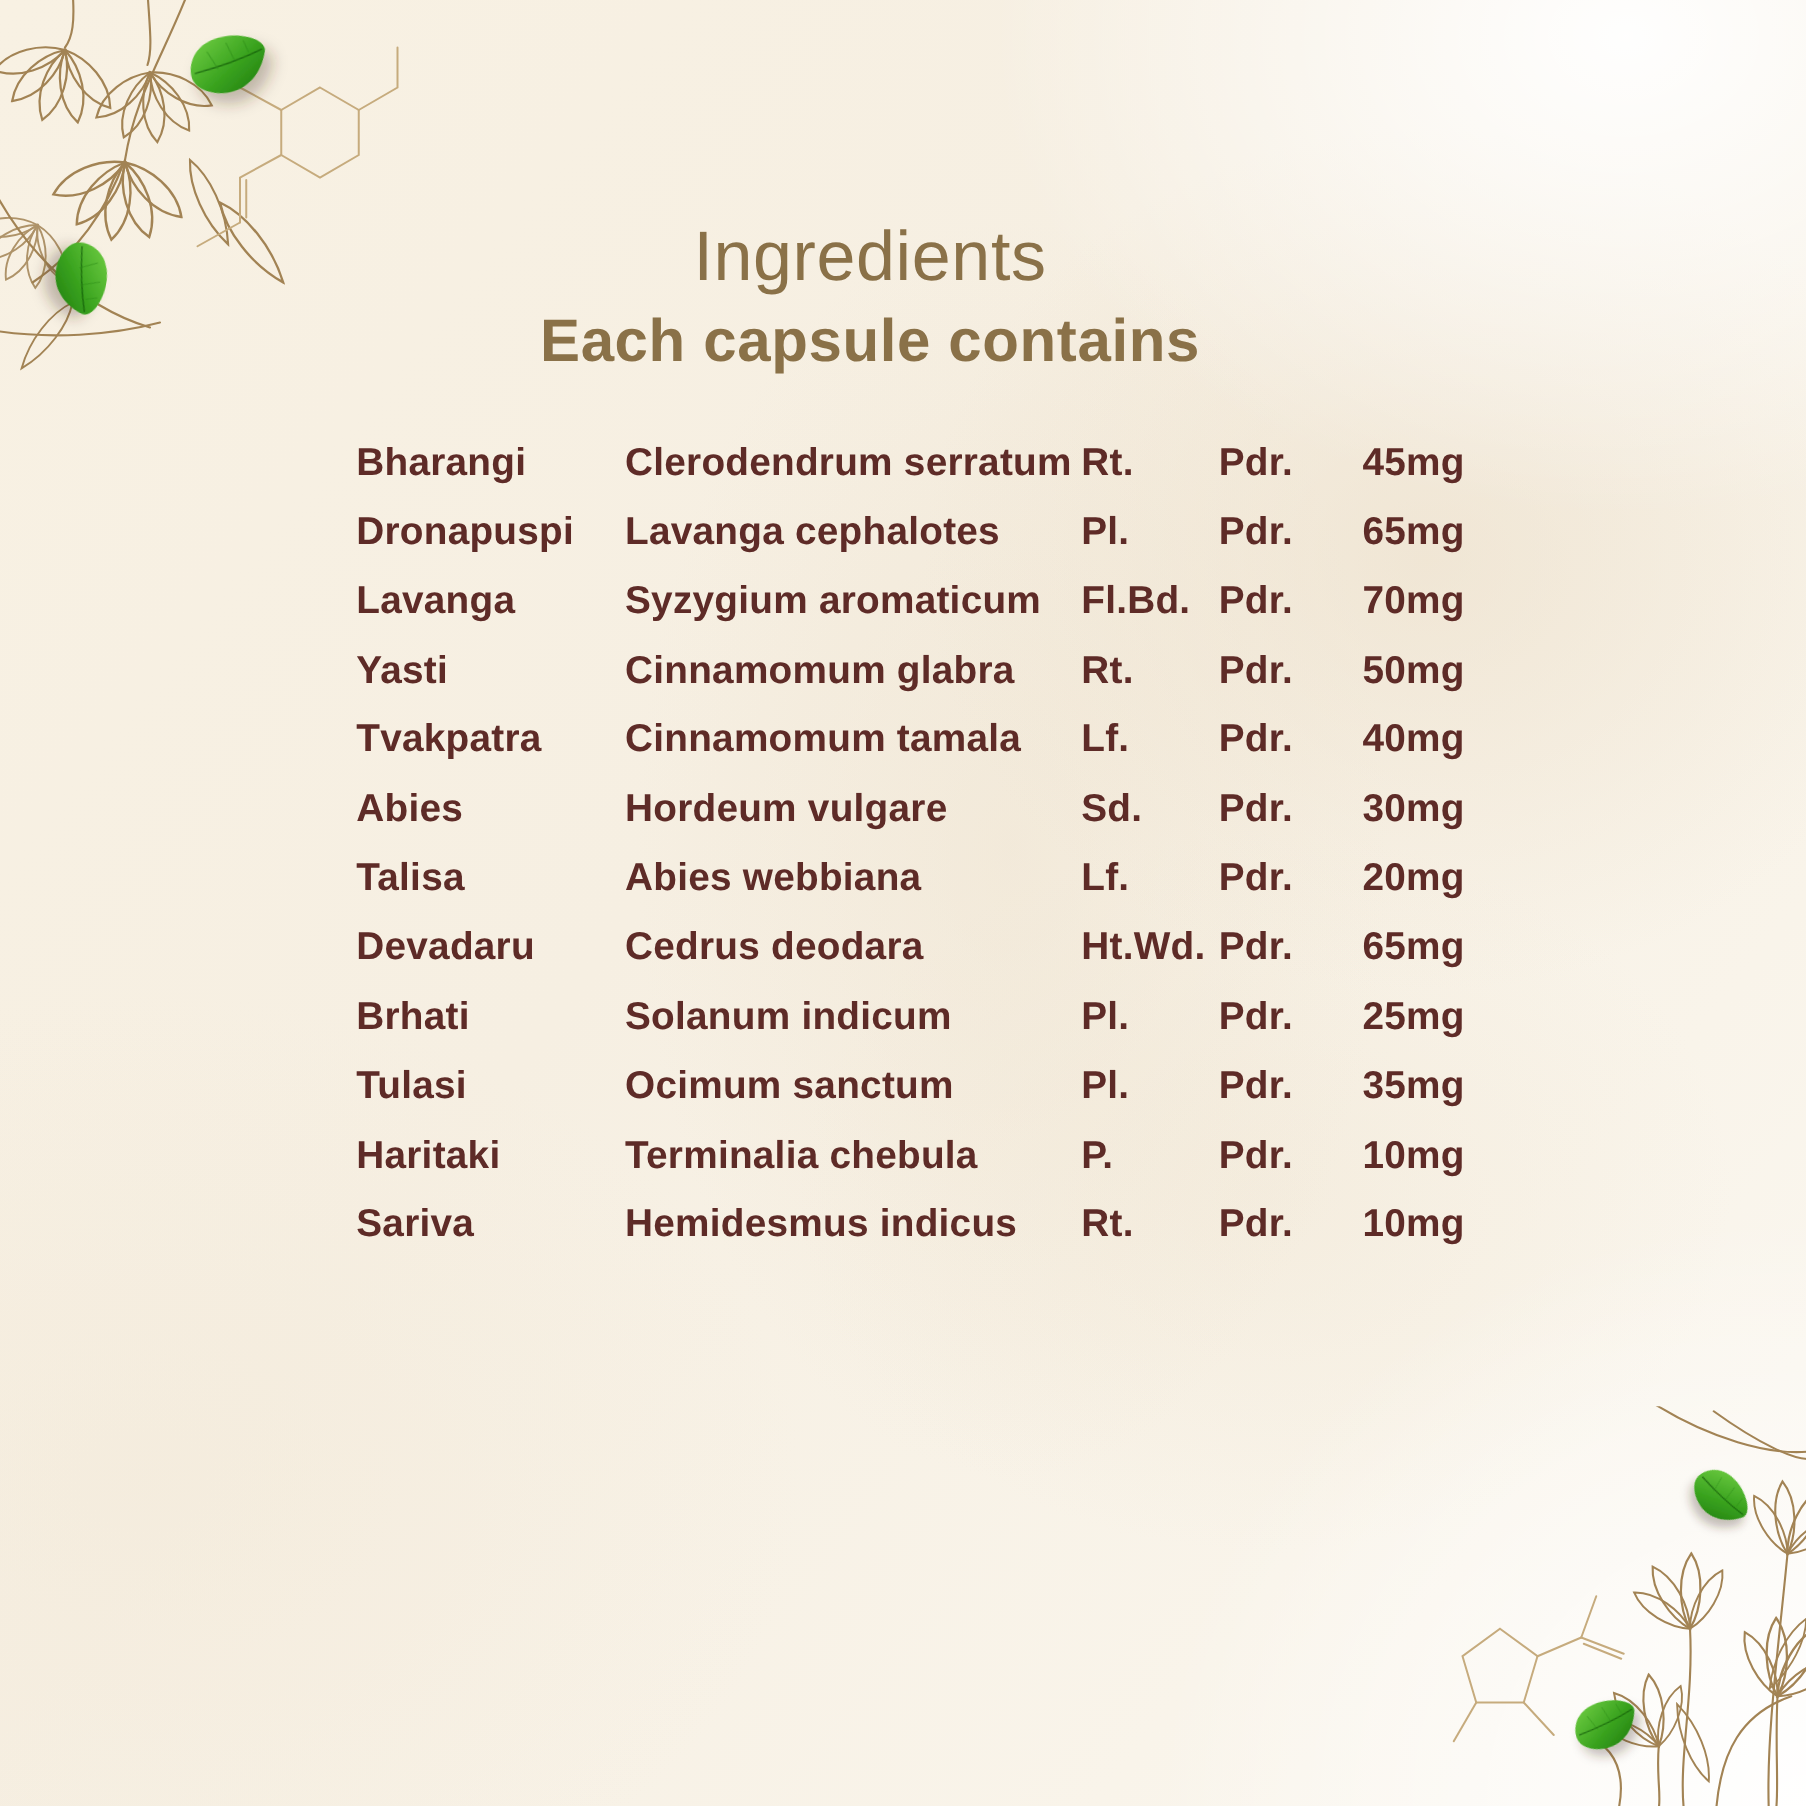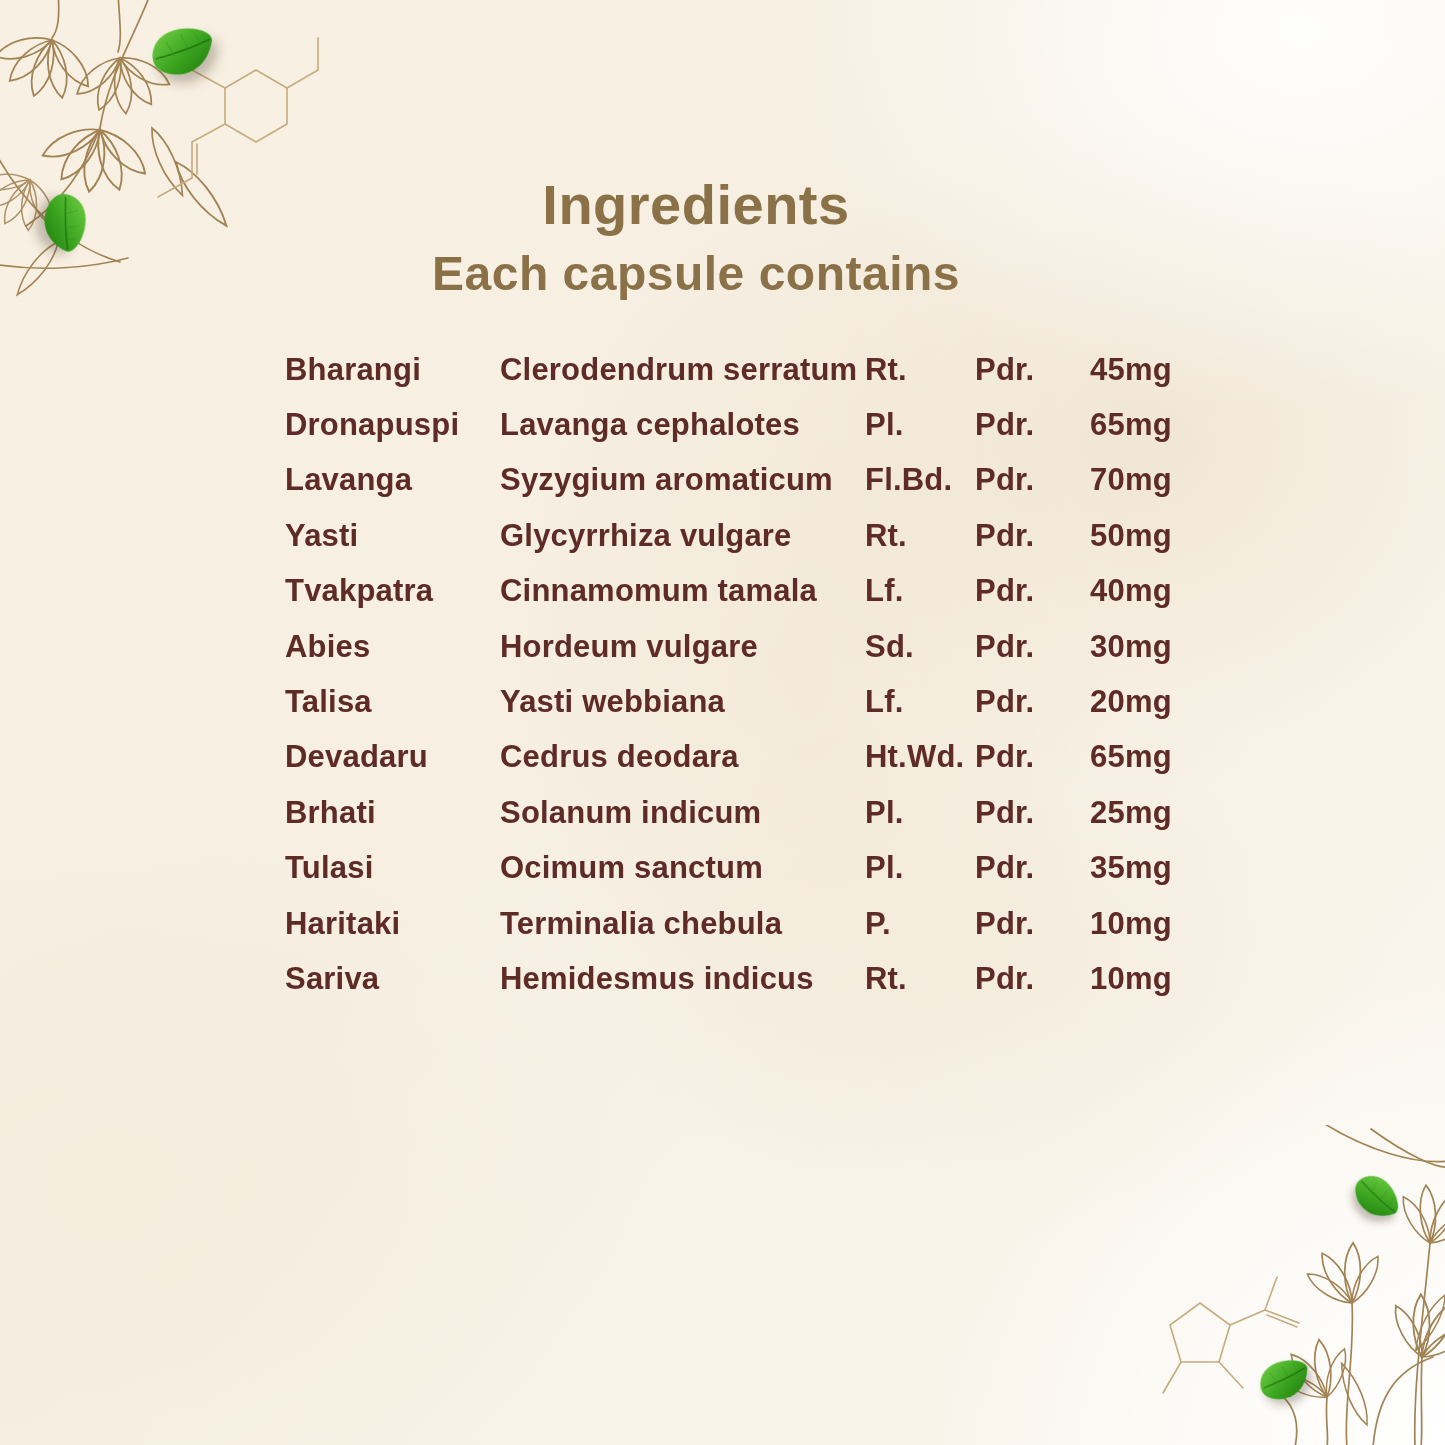--- a/index.html
+++ b/index.html
@@ -26,21 +26,21 @@
   .deco-br { position: absolute; right: 0; bottom: 0; }
 
   .page-title {
     position: absolute;
     top: 172px;
     left: 0;
     width: 1392px;
     margin: 0;
     text-align: center;
     font-size: 56px;
-    font-weight: 700;
+    font-weight: 400;
     letter-spacing: 0.5px;
     color: #8a7148;
   }
   .page-subtitle {
     position: absolute;
     top: 246px;
     left: 0;
     width: 1392px;
     margin: 0;
     text-align: center;
@@ -214,21 +214,21 @@
     <div class="ing-row">
       <span class="cell">Lavanga</span>
       <span class="cell">Syzygium aromaticum</span>
       <span class="cell">Fl.Bd.</span>
       <span class="cell">Pdr.</span>
       <span class="cell">70mg</span>
     </div>
 
     <div class="ing-row">
       <span class="cell">Yasti</span>
-      <span class="cell">Glycyrrhiza vulgare</span>
+      <span class="cell">Cinnamomum glabra</span>
       <span class="cell">Rt.</span>
       <span class="cell">Pdr.</span>
       <span class="cell">50mg</span>
     </div>
 
     <div class="ing-row">
       <span class="cell">Tvakpatra</span>
       <span class="cell">Cinnamomum tamala</span>
       <span class="cell">Lf.</span>
       <span class="cell">Pdr.</span>
@@ -238,21 +238,21 @@
     <div class="ing-row">
       <span class="cell">Abies</span>
       <span class="cell">Hordeum vulgare</span>
       <span class="cell">Sd.</span>
       <span class="cell">Pdr.</span>
       <span class="cell">30mg</span>
     </div>
 
     <div class="ing-row">
       <span class="cell">Talisa</span>
-      <span class="cell">Yasti webbiana</span>
+      <span class="cell">Abies webbiana</span>
       <span class="cell">Lf.</span>
       <span class="cell">Pdr.</span>
       <span class="cell">20mg</span>
     </div>
 
     <div class="ing-row">
       <span class="cell">Devadaru</span>
       <span class="cell">Cedrus deodara</span>
       <span class="cell">Ht.Wd.</span>
       <span class="cell">Pdr.</span>

